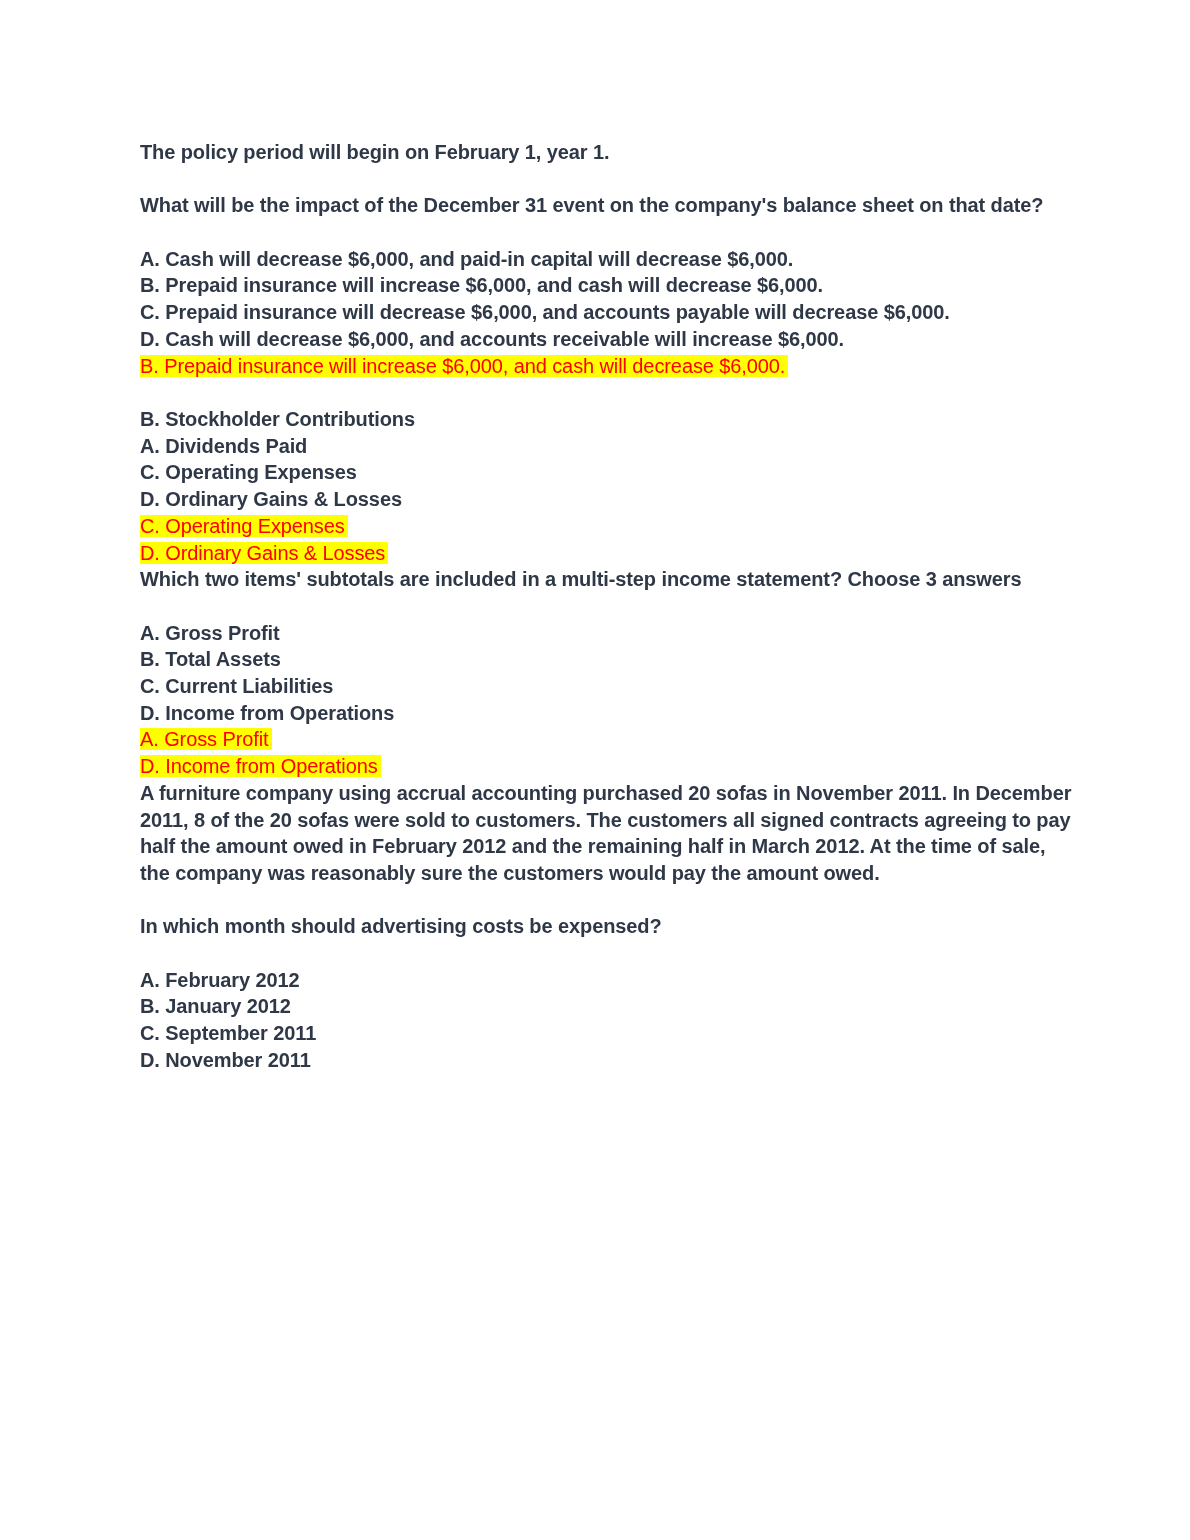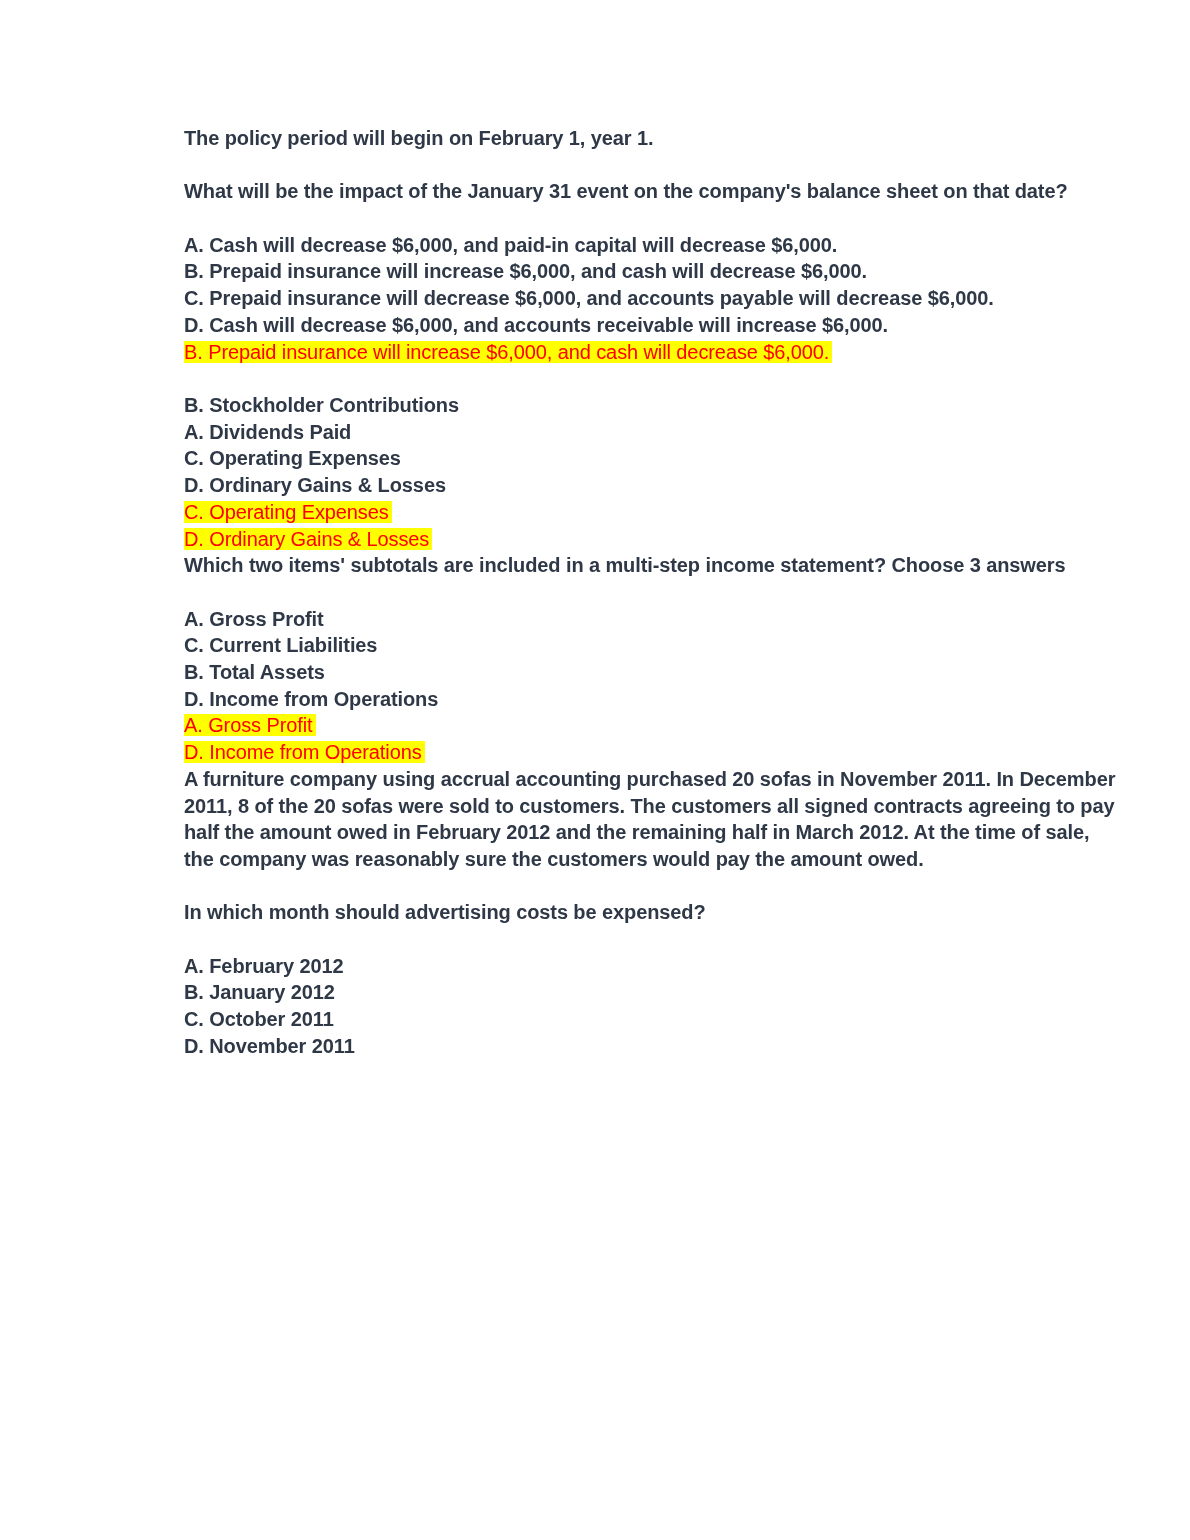--- a/index.html
+++ b/index.html
@@ -14,23 +14,22 @@
   .page {
     position: absolute;
     left: 0; top: 0;
     width: 1190px;
     height: 1540px;
     background: var(--page-bg, #ffffff);
   }
   .doc-body {
     position: absolute;
     left: 140px;
-    top: 125px;
+    top: 139px;
     width: 935px;
-    margin-left: 44px;
   }
   .para {
     margin: 0 0 26.7px 0;
   }
   .line {
     font-size: 20px;
     line-height: 26.7px;
     letter-spacing: -0.1px;
   }
   .txt {
@@ -46,50 +45,50 @@
 </style>
 </head>
 <body style="--page-bg: #ffffff; --ink: #2F3847; --hl-bg: #FFFF00; --hl-ink: #FF0000;">
 
 <div class="page">
   <div class="doc-body">
       <div class="para">
         <div class="line"><span class="txt">The policy period will begin on February 1, year 1.</span></div>
       </div>
       <div class="para">
-        <div class="line"><span class="txt">What will be the impact of the January 31 event on the company's balance sheet on that date?</span></div>
+        <div class="line"><span class="txt">What will be the impact of the December 31 event on the company's balance sheet on that date?</span></div>
       </div>
       <div class="para">
         <div class="line"><span class="txt">A. Cash will decrease $6,000, and paid-in capital will decrease $6,000.</span></div>
         <div class="line"><span class="txt">B. Prepaid insurance will increase $6,000, and cash will decrease $6,000.</span></div>
         <div class="line"><span class="txt">C. Prepaid insurance will decrease $6,000, and accounts payable will decrease $6,000.</span></div>
         <div class="line"><span class="txt">D. Cash will decrease $6,000, and accounts receivable will increase $6,000.</span></div>
         <div class="line"><span class="hl">B. Prepaid insurance will increase $6,000, and cash will decrease $6,000.</span></div>
       </div>
       <div class="para">
         <div class="line"><span class="txt">B. Stockholder Contributions</span></div>
         <div class="line"><span class="txt">A. Dividends Paid</span></div>
         <div class="line"><span class="txt">C. Operating Expenses</span></div>
         <div class="line"><span class="txt">D. Ordinary Gains &amp; Losses</span></div>
         <div class="line"><span class="hl">C. Operating Expenses</span></div>
         <div class="line"><span class="hl">D. Ordinary Gains &amp; Losses</span></div>
         <div class="line"><span class="txt">Which two items' subtotals are included in a multi-step income statement? Choose 3 answers</span></div>
       </div>
       <div class="para">
         <div class="line"><span class="txt">A. Gross Profit</span></div>
+        <div class="line"><span class="txt">B. Total Assets</span></div>
         <div class="line"><span class="txt">C. Current Liabilities</span></div>
-        <div class="line"><span class="txt">B. Total Assets</span></div>
         <div class="line"><span class="txt">D. Income from Operations</span></div>
         <div class="line"><span class="hl">A. Gross Profit</span></div>
         <div class="line"><span class="hl">D. Income from Operations</span></div>
         <div class="line"><span class="txt">A furniture company using accrual accounting purchased 20 sofas in November 2011. In December 2011, 8 of the 20 sofas were sold to customers. The customers all signed contracts agreeing to pay half the amount owed in February 2012 and the remaining half in March 2012. At the time of sale, the company was reasonably sure the customers would pay the amount owed.</span></div>
       </div>
       <div class="para">
         <div class="line"><span class="txt">In which month should advertising costs be expensed?</span></div>
       </div>
       <div class="para">
         <div class="line"><span class="txt">A. February 2012</span></div>
         <div class="line"><span class="txt">B. January 2012</span></div>
-        <div class="line"><span class="txt">C. October 2011</span></div>
+        <div class="line"><span class="txt">C. September 2011</span></div>
         <div class="line"><span class="txt">D. November 2011</span></div>
       </div>
     </div>
 </div>
 
 </body></html>

